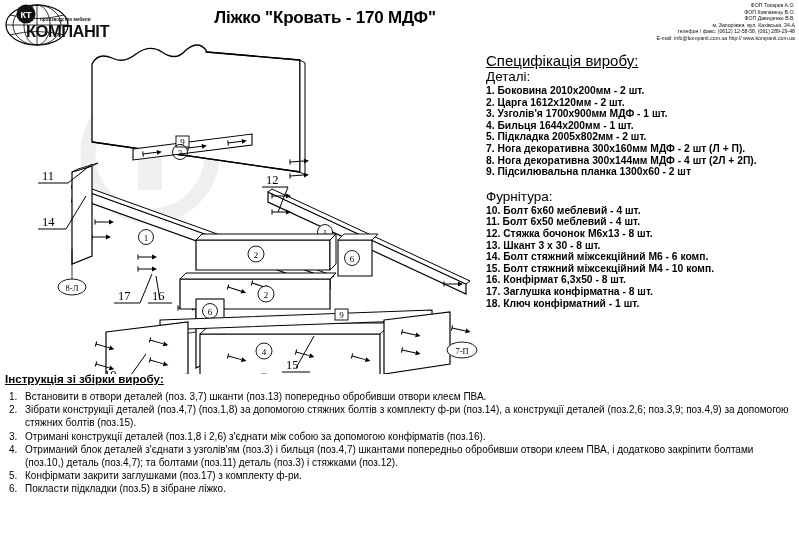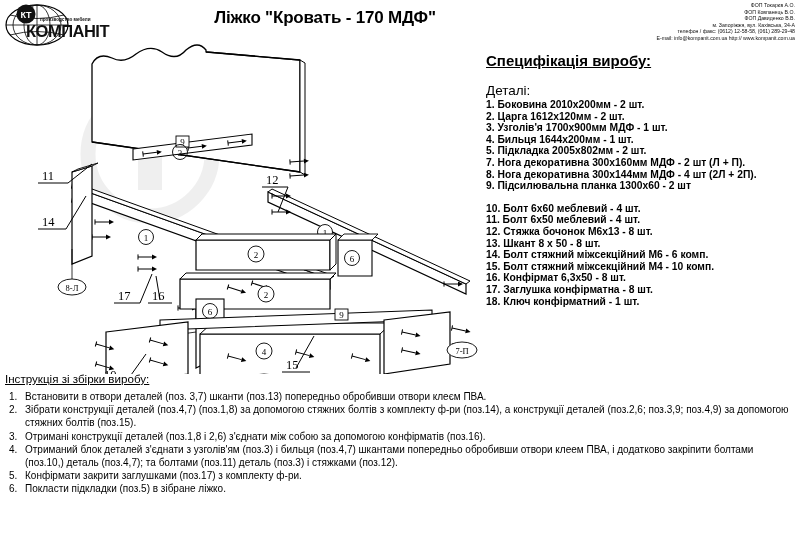--- a/index.html
+++ b/index.html
@@ -29,36 +29,35 @@
     position:absolute;right:4px;top:2px;width:250px;
     text-align:right;
     font-size:5.2px;line-height:6.6px;
     color:#111;
   }
   .contacts div{white-space:nowrap;}
 
   
   .spec{position:absolute;left:486px;top:52px;width:310px;}
   .spec-title{
-    font-size:15px;font-weight:bold;
+    font-size:15px;font-weight:normal;
     text-decoration:underline;
-    margin-bottom:14px;
   }
   .sub-head{font-size:13.5px;font-weight:normal;margin:0 0 1px 0;}
   .spec ul{list-style:none;margin:0;padding:0;font-weight:bold;}
   .spec li{
     font-size:10.3px;line-height:11.6px;
     white-space:nowrap;
   }
   .gap{height:11px;}
 
   
   .instr{position:absolute;left:5px;top:372px;width:789px;}
   .instr-title{
-    font-size:11.6px;font-weight:normal;text-decoration:underline;
+    font-size:11.6px;font-weight:bold;text-decoration:underline;
     margin-bottom:5px;
   }
   .instr ol{list-style:none;margin:0;padding:0;counter-reset:step;}
   .instr li{
     font-size:10px;line-height:13.2px;
     padding-left:20px;position:relative;
     counter-increment:step;
   }
   .instr li::before{
     content:counter(step) ".";
@@ -325,25 +324,26 @@
       <li>3. Узголів'я 1700х900мм МДФ - 1 шт.</li>
       <li>4. Бильця 1644х200мм - 1 шт.</li>
       <li>5. Підкладка 2005х802мм - 2 шт.</li>
       <li>7. Нога декоративна 300х160мм МДФ - 2 шт (Л + П).</li>
       <li>8. Нога декоративна 300х144мм МДФ - 4 шт (2Л + 2П).</li>
       <li>9. Підсилювальна планка 1300х60 - 2 шт</li>
     </ul>
 
     <div class="gap"></div>
 
+    <div class="sub-head">Фурнітура:</div>
     <ul>
       <li>10. Болт 6х60 меблевий - 4 шт.</li>
       <li>11. Болт 6х50 меблевий - 4 шт.</li>
       <li>12. Стяжка бочонок М6х13 - 8 шт.</li>
-      <li>13. Шкант 8 х 50 - 8 шт.</li>
+      <li>13. Шкант 3 х 30 - 8 шт.</li>
       <li>14. Болт стяжний міжсекційний М6 - 6 комп.</li>
       <li>15. Болт стяжний міжсекційний М4 - 10 комп.</li>
       <li>16. Конфірмат 6,3х50 - 8 шт.</li>
       <li>17. Заглушка конфірматна - 8 шт.</li>
       <li>18. Ключ конфірматний - 1 шт.</li>
     </ul>
   </div>
 
   <div class="instr">
     <div class="instr-title">Інструкція зі збірки виробу:</div>

